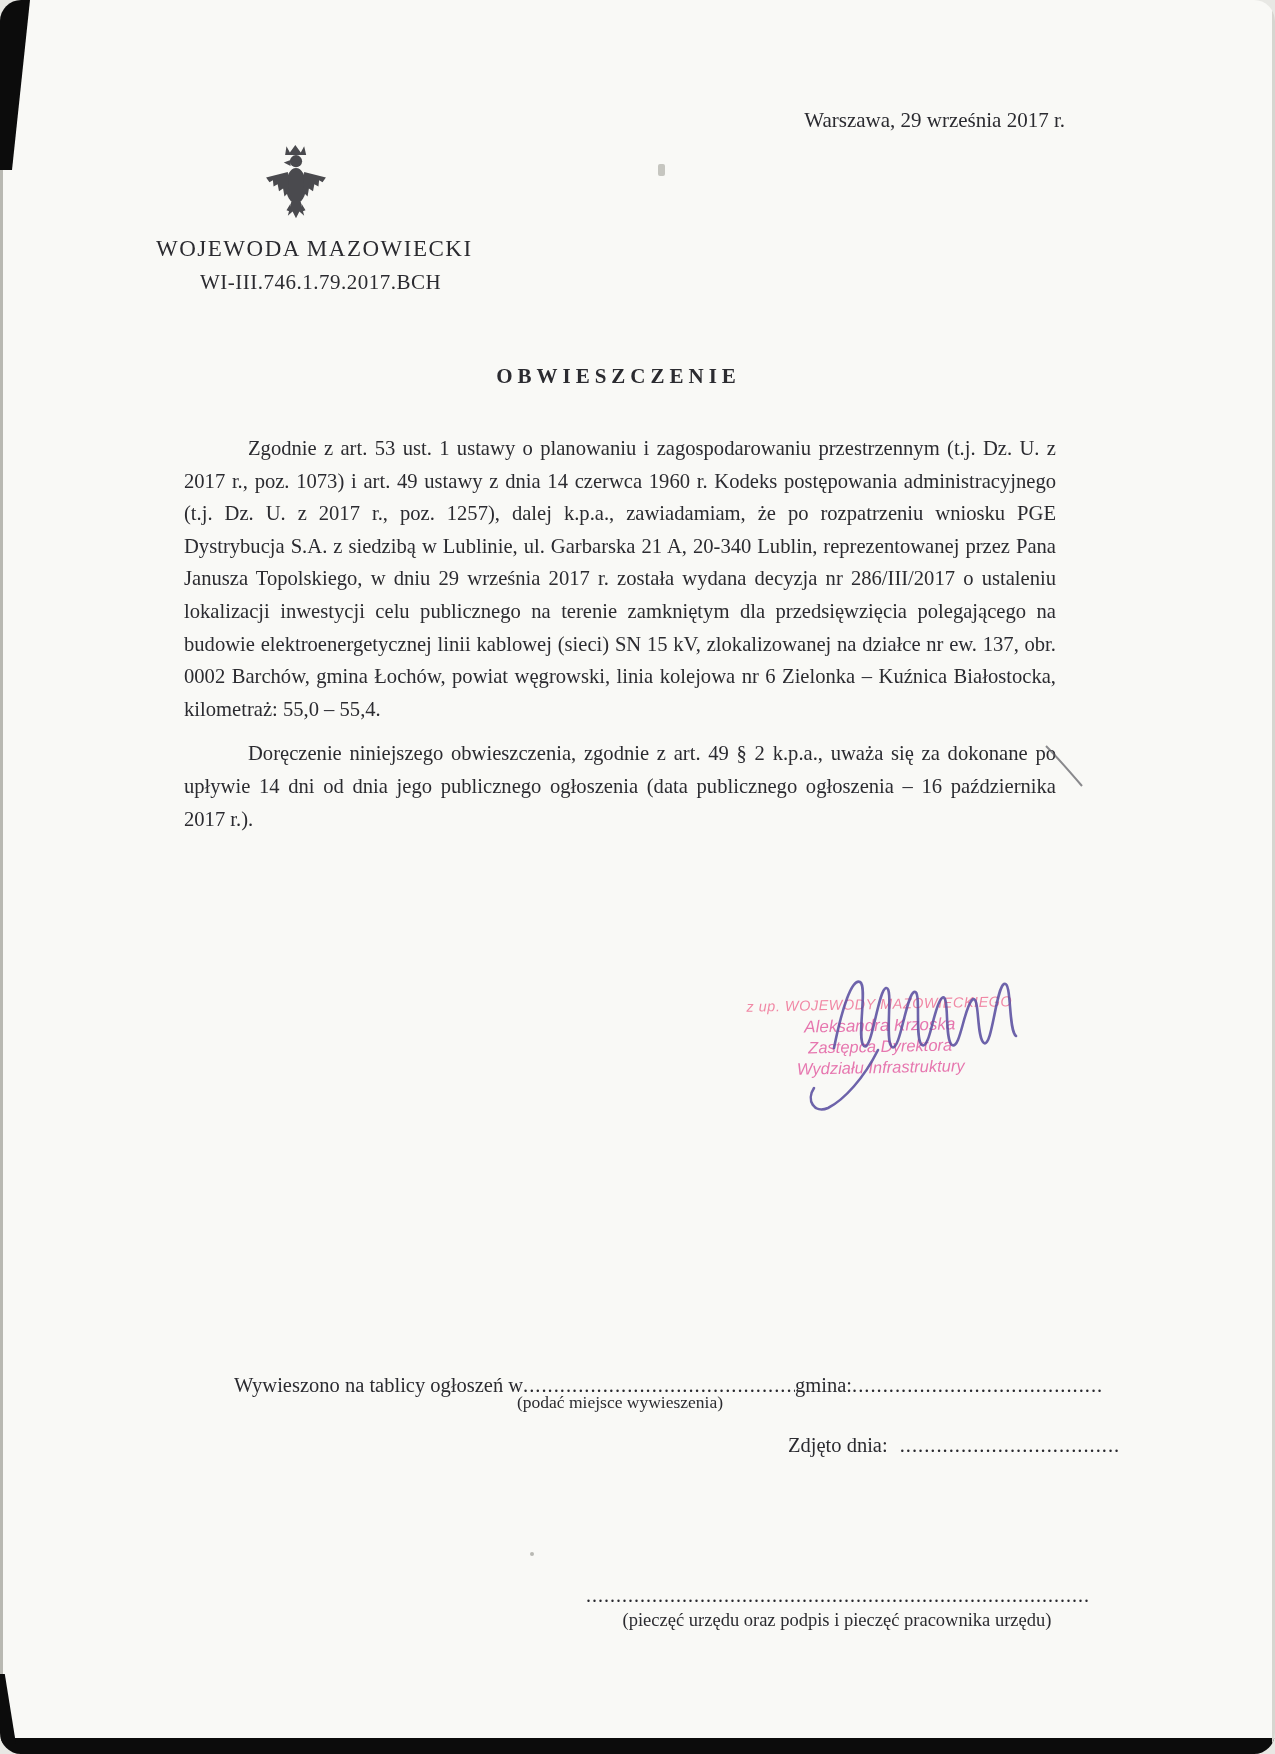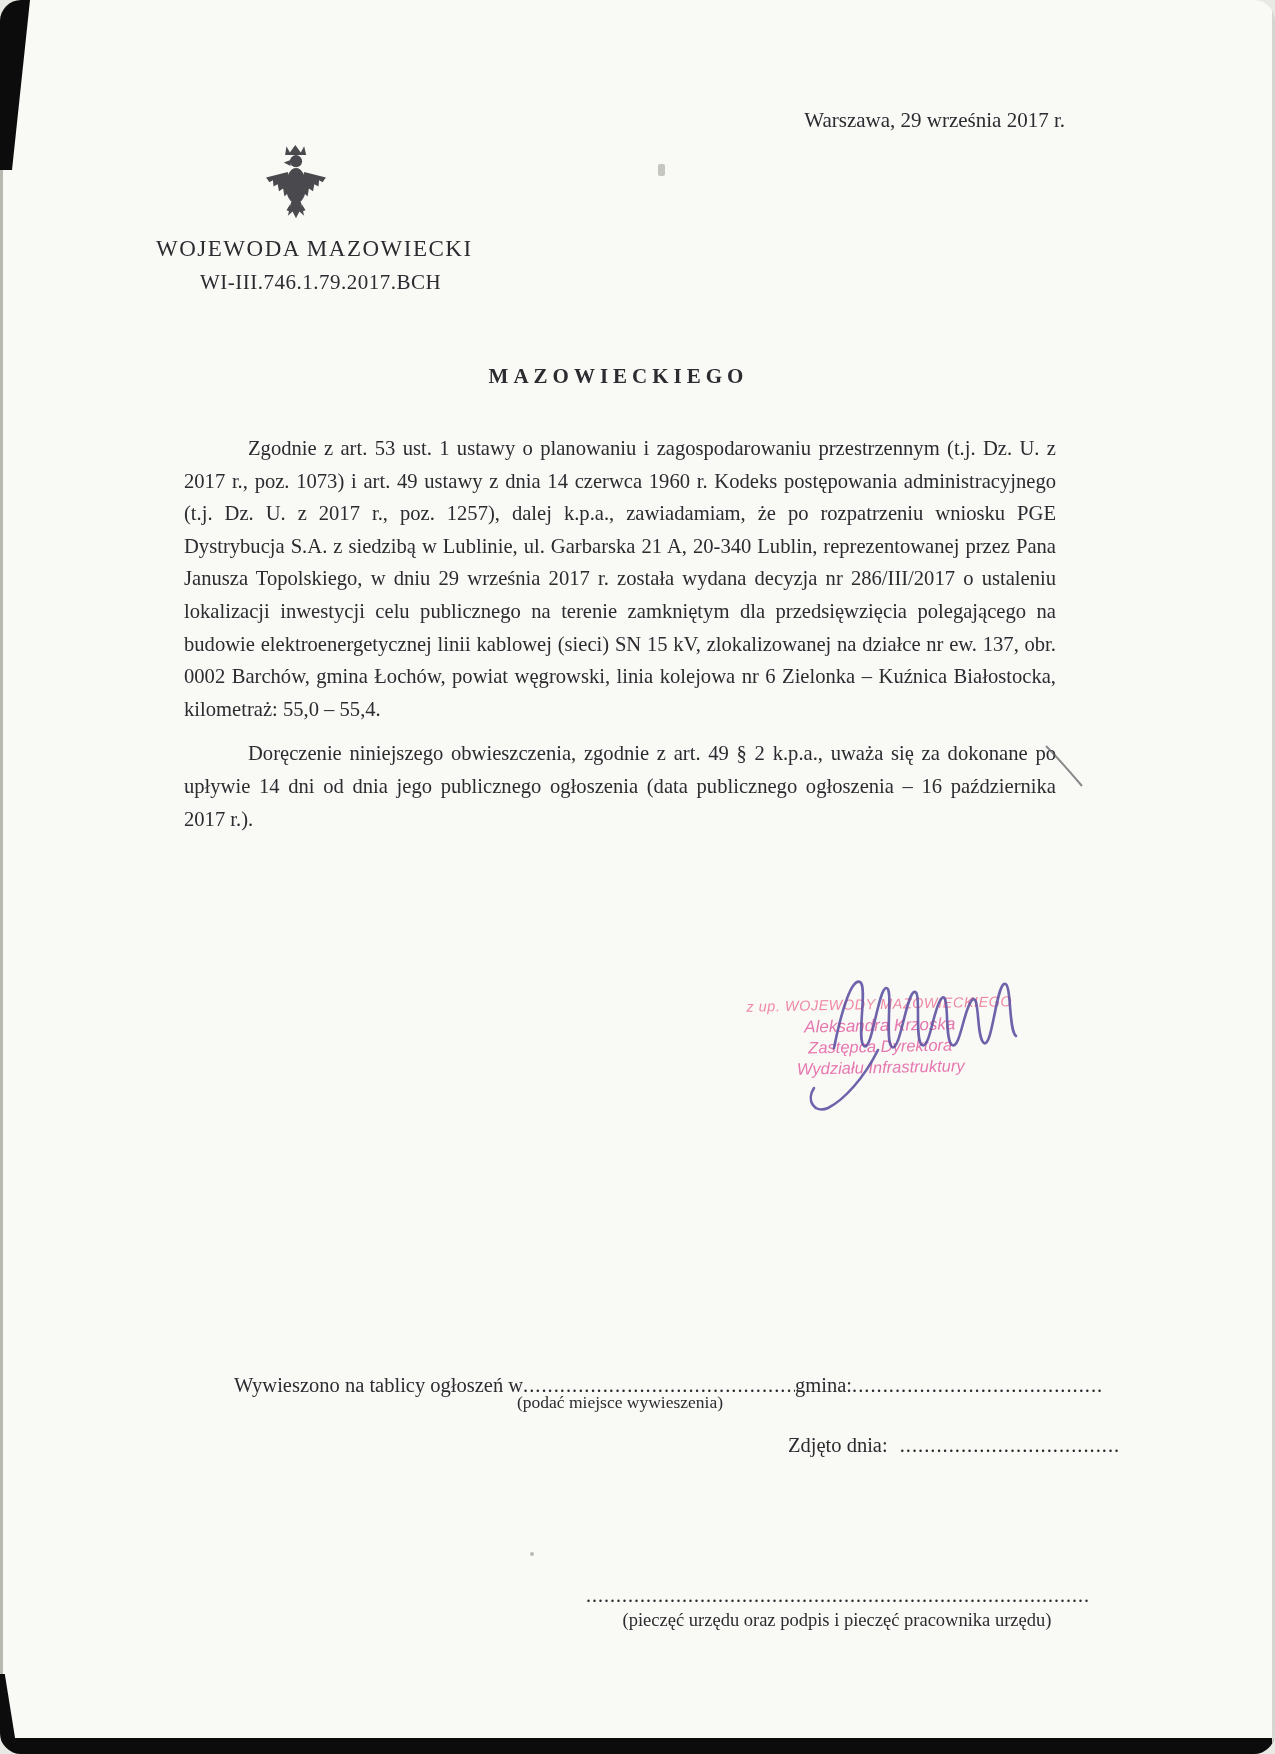--- a/index.html
+++ b/index.html
@@ -89,21 +89,21 @@
         <path d="M43 90 L38 110 L45 104 L50 114 L55 104 L62 110 L57 90 Z"></path>
 
         <path d="M42 92 l-6 10 5 2 z M58 92 l6 10 -5 2 z"></path>
       </g>
     </svg>
   </div>
 
   <div class="authority">WOJEWODA MAZOWIECKI</div>
   <div class="case-number">WI-III.746.1.79.2017.BCH</div>
 
-  <div class="doc-title">MAZOWIECKIEGO</div>
+  <div class="doc-title">OBWIESZCZENIE</div>
 
   <div class="body-text">
     <p>Zgodnie z art. 53 ust. 1 ustawy o planowaniu i zagospodarowaniu przestrzennym (t.j. Dz. U. z 2017 r., poz. 1073) i art. 49 ustawy z dnia 14 czerwca 1960 r. Kodeks postępowania administracyjnego (t.j. Dz. U. z 2017 r., poz. 1257), dalej k.p.a., zawiadamiam, że po rozpatrzeniu wniosku PGE Dystrybucja S.A. z siedzibą w Lublinie, ul. Garbarska 21 A, 20-340 Lublin, reprezentowanej przez Pana Janusza Topolskiego, w dniu 29 września 2017 r. została wydana decyzja nr 286/III/2017 o ustaleniu lokalizacji inwestycji celu publicznego na terenie zamkniętym dla przedsięwzięcia polegającego na budowie elektroenergetycznej linii kablowej (sieci) SN 15 kV, zlokalizowanej na działce nr ew. 137, obr. 0002 Barchów, gmina Łochów, powiat węgrowski, linia kolejowa nr 6 Zielonka – Kuźnica Białostocka, kilometraż: 55,0 – 55,4.</p>
     <p>Doręczenie niniejszego obwieszczenia, zgodnie z art. 49 § 2 k.p.a., uważa się za dokonane po upływie 14 dni od dnia jego publicznego ogłoszenia (data publicznego ogłoszenia – 16 października 2017 r.).</p>
   </div>
 
   <div class="stray-mark">
     <svg viewBox="0 0 46 48" width="46" height="48">
       <path d="M6 4 C 16 14, 30 30, 42 44" stroke="#5a5a60" stroke-width="2" fill="none" opacity=".7"></path>
     </svg>

